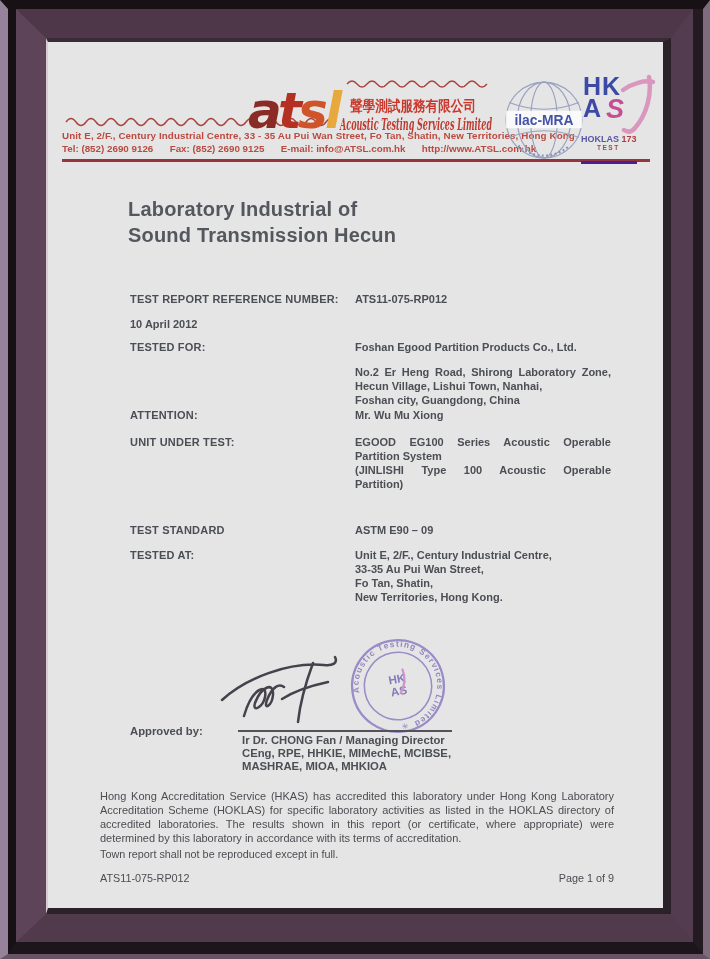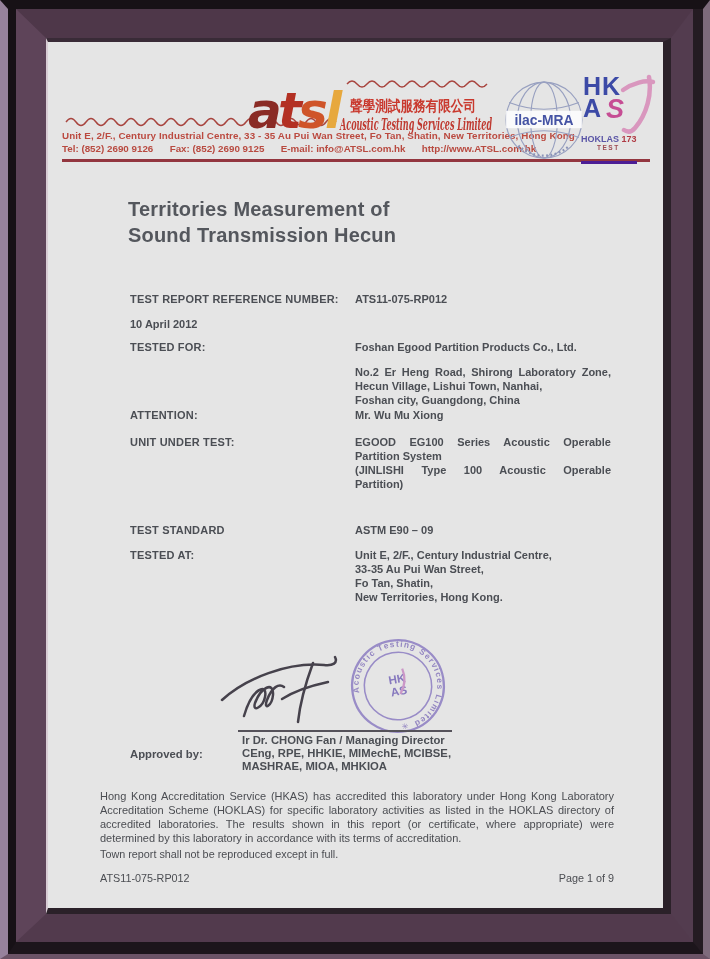--- a/index.html
+++ b/index.html
@@ -48,21 +48,21 @@
   
   .rows { left:82px; top:250px; width:481px; font-size:11px; font-weight:bold; line-height:14px; color:#4b4e54; }
   .row { display:flex; }
   .lbl { width:225px; flex:0 0 225px; letter-spacing:.2px; }
   .val { flex:1; }
   .just { text-align:justify; text-align-last:justify; }
   .r0{margin-bottom:11px}.r1{margin-bottom:9px}.r2{margin-bottom:11px}.r3{margin-bottom:1px}
   .r4{margin-bottom:13px}.r5{margin-bottom:32px}.r6{margin-bottom:11px}
 
   
-  .approved-lbl { left:82px; top:706px; font-size:11.3px; font-weight:bold; }
+  .approved-lbl { left:82px; top:683px; font-size:11.3px; font-weight:bold; }
   .sig-svg { left:168px; top:612px; width:140px; height:76px; }
   .stamp-svg { left:299px; top:593px; width:102px; height:102px; }
   .sig-line { left:190px; top:688px; width:214px; height:2px; background:#55525a; }
   .name-block { left:194px; top:692px; font-size:11.3px; font-weight:bold; line-height:13.2px; }
 
   
   .acc-para { left:52px; top:747px; width:514px; font-size:11px; line-height:14px; color:#4b4d52; text-align:justify; }
   .note { left:52px; top:806px; font-size:10.8px; color:#4b4d52; }
   .refs { left:52px; top:830px; width:514px; display:flex; justify-content:space-between; font-size:10.8px; color:#4b4d52; }
 </style>
@@ -113,21 +113,21 @@
           </g>
         </svg>
         <span class="hk">HK</span>
         <span class="a">A</span>
         <span class="s">S</span>
         <span class="hoklas"><span class="nm">HOKLAS</span> <span class="num">173</span></span>
         <span class="test">TEST</span>
       </div>
 
       <div class="abs title">
-        <div>Territories Measurement of</div>
+        <div>Laboratory Industrial of</div>
         <div>Sound Transmission Hecun</div>
       </div>
 
       <div class="abs rows">
         <div class="row r0">
           <div class="lbl">TEST REPORT REFERENCE NUMBER:</div>
           <div class="val">
                   <div>ATS11-075-RP012</div>
                 </div>
         </div>

